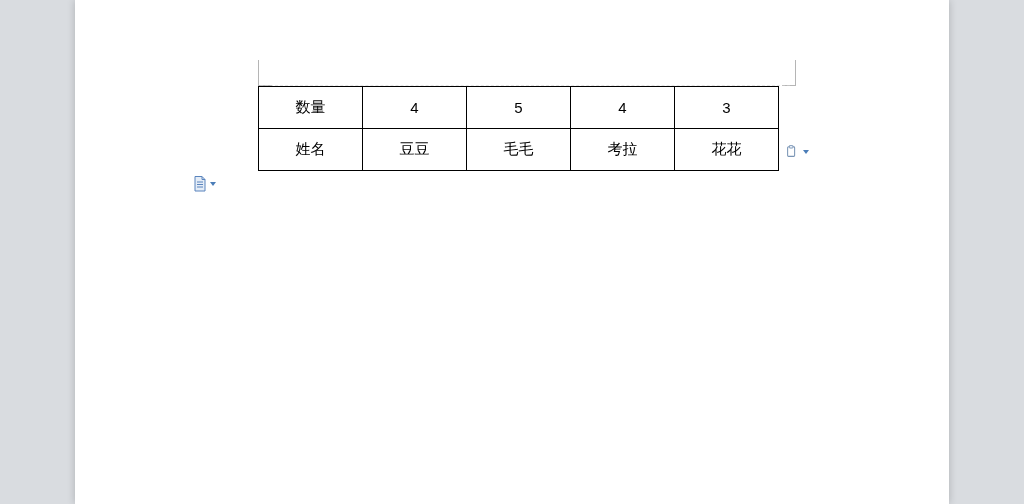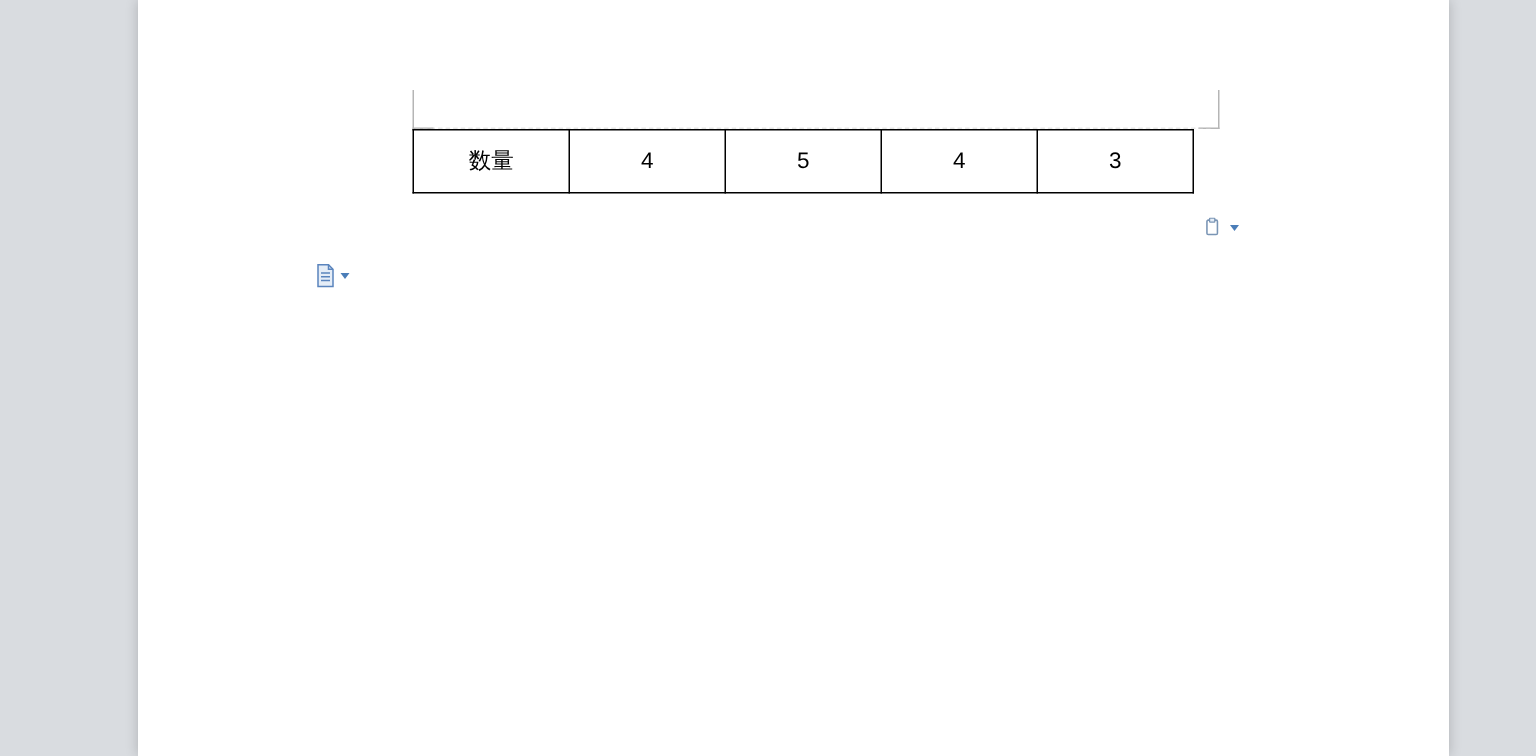--- a/index.html
+++ b/index.html
@@ -16,21 +16,20 @@
       position: relative;
     }
     .page {
       position: absolute;
       left: 75px;
       top: 0;
       width: 874px;
       height: 504px;
       background: #ffffff;
       box-shadow: 0 0 8px rgba(0,0,0,0.2);
-      margin-left: 17px;
     }
     .margin-guide {
       position: absolute;
       left: 185px;
       top: 85px;
       width: 530px;
       height: 1px;
       border-top: 1px dashed #cfcfcf;
       opacity: 0.5;
     }
@@ -131,20 +130,27 @@
 
   <table class="doc-table">
     <tbody>
       <tr>
         <td class="header">数量</td>
         <td>4</td>
         <td>5</td>
         <td>4</td>
         <td>3</td>
       </tr>
+      <tr>
+        <td class="header">姓名</td>
+        <td>豆豆</td>
+        <td>毛毛</td>
+        <td>考拉</td>
+        <td>花花</td>
+      </tr>
     </tbody>
   </table>
 
   <div class="table-handle">
     <svg viewBox="0 0 16 16">
       <rect x="3" y="2" width="8" height="11" rx="1" fill="none" stroke="#7a95b5" stroke-width="1.2"></rect>
       <rect x="5" y="0.5" width="4" height="3" rx="0.5" fill="#e5edf7" stroke="#7a95b5" stroke-width="1"></rect>
     </svg>
   </div>
   <div class="table-handle-arrow"></div>

